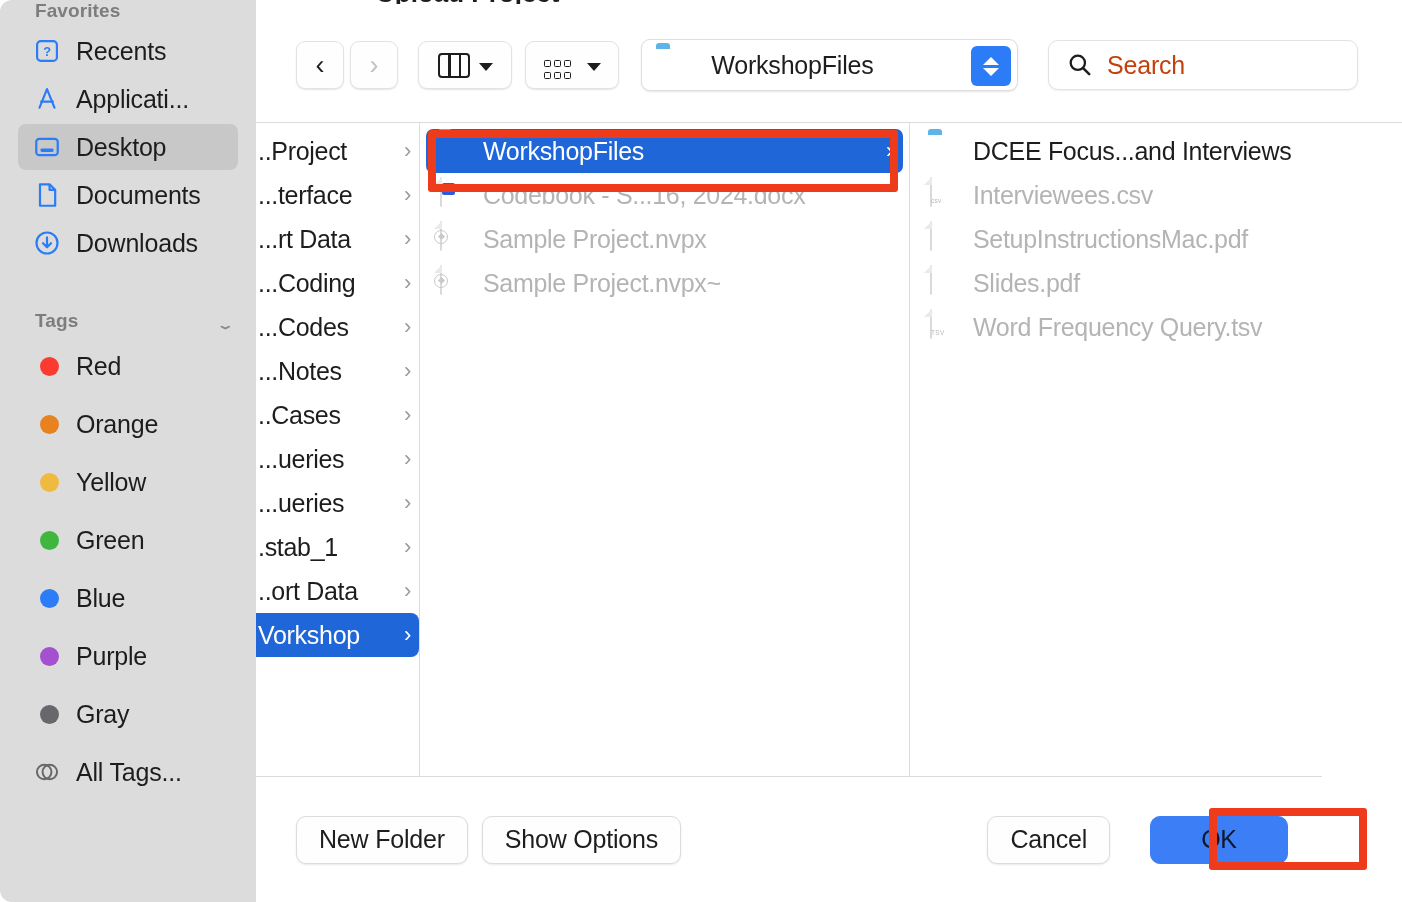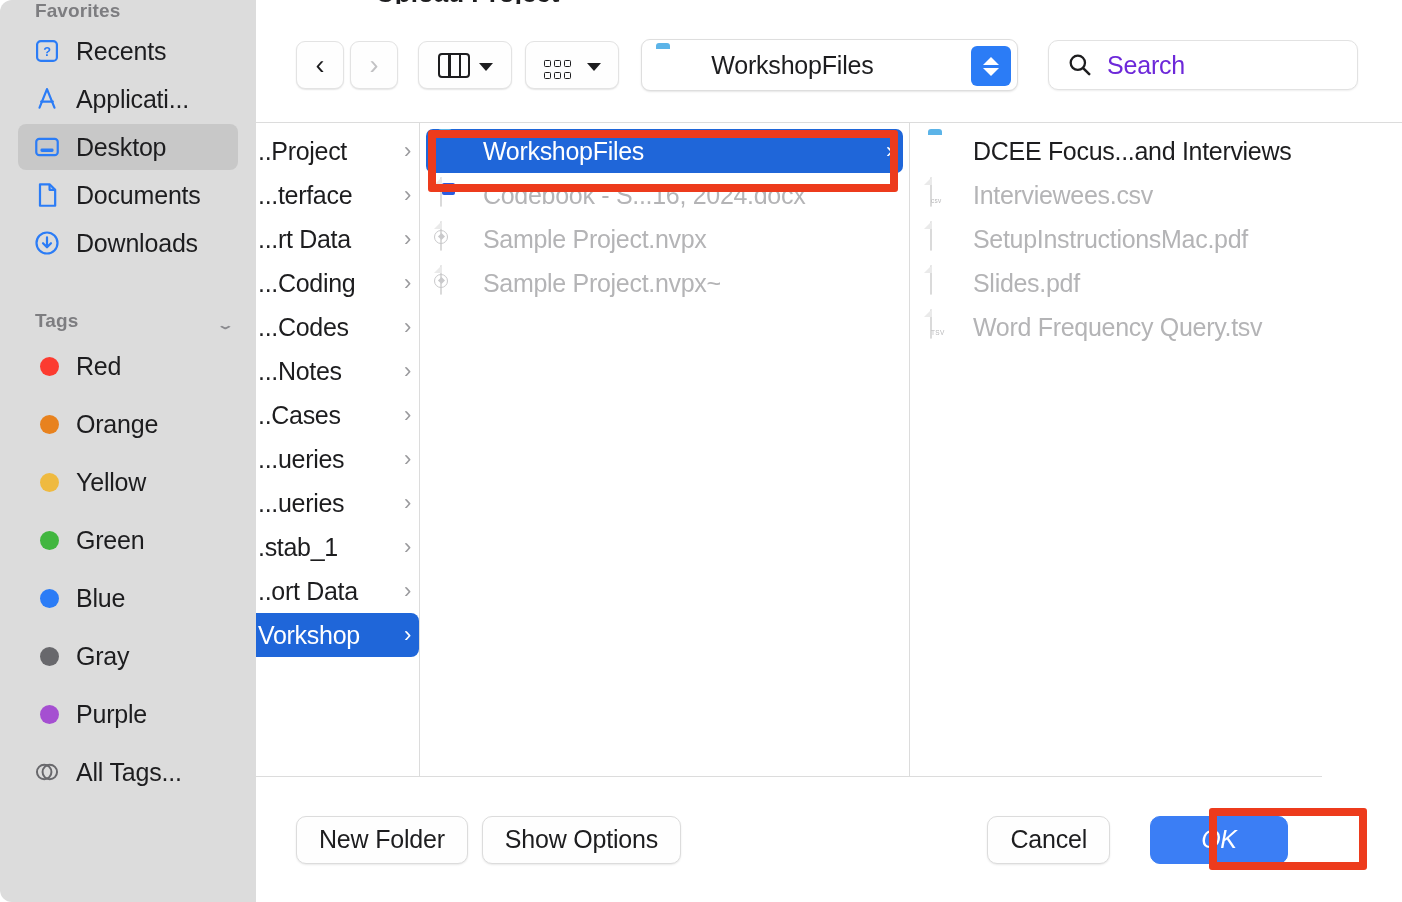--- a/index.html
+++ b/index.html
@@ -95,21 +95,21 @@
   .st-up, .st-dn { width:0;height:0;border-left:8px solid transparent;border-right:8px solid transparent; }
   .st-up { border-bottom: 8px solid #fff; }
   .st-dn { border-top: 8px solid #fff; }
 
   .search-box {
     margin-left: 30px; height: 50px; width: 310px; flex: 0 0 310px;
     background:#fff; border:1px solid #e2e2e2; border-radius: 10px;
     box-shadow: 0 1px 2px rgba(0,0,0,.07);
     display:flex; align-items:center; padding-left: 18px; gap: 14px;
   }
-  .search-ph { font-size: 25px; color:#6d28d9; letter-spacing:-.2px;}
+  .search-ph { font-size: 25px; color:#c2410c; letter-spacing:-.2px;}
 
   
   .cols {
     position:absolute; left:0; top:122px; width:1168px; height:654px;
     border-top: 1px solid #dcdcdc; display:flex;
   }
   .col { height: 100%; overflow: hidden; padding-top: 6px; position:relative; }
   .col1 { width: 164px; border-right: 1px solid #dcdcdc; }
   .col2 { width: 490px; border-right: 1px solid #dcdcdc; }
   .col3 { flex: 1; }
@@ -152,21 +152,21 @@
     border-top: 1px solid #dcdcdc; background:#fff;
     display:flex; align-items:center; padding: 0 34px 0 40px;
   }
   .btn {
     height: 48px; padding: 0 22px; border-radius: 10px;
     background:#fefefe; border:1px solid #dcdcdc;
     box-shadow: 0 1px 2px rgba(0,0,0,.09);
     display:flex;align-items:center;justify-content:center;
     font-size: 25px; color:#1d1d1f; letter-spacing:-.2px;
   }
-  .btn.primary { background: #3B7EF5; border-color:#3B7EF5; color:#ffffff; box-shadow:none;font-style:italic; }
+  .btn.primary { background: #3B7EF5; border-color:#3B7EF5; color:#0f172a; box-shadow:none; }
   .gap { width: 14px; } .spacer { flex: 1; }
 
   
   .anno { position:absolute; border: 8px solid #ED3B1C; border-radius: 3px; pointer-events:none; }
   #anno-folder { left: 428px; top: 130px; width: 470px; height: 62px; }
   #anno-ok { left: 1209px; top: 808px; width: 158px; height: 62px; }
 </style>
 </head>
 <body>
 
@@ -253,29 +253,29 @@
             <span>Green</span>
           </div>
           <div class="sb-item tag-item">
             <span class="sb-ico">
               <span class="sb-dot" style="background: rgb(43, 124, 246);"></span>
             </span>
             <span>Blue</span>
           </div>
           <div class="sb-item tag-item">
             <span class="sb-ico">
+              <span class="sb-dot" style="background: rgb(165, 79, 209);"></span>
+            </span>
+            <span>Purple</span>
+          </div>
+          <div class="sb-item tag-item">
+            <span class="sb-ico">
               <span class="sb-dot" style="background: rgb(104, 104, 108);"></span>
             </span>
             <span>Gray</span>
-          </div>
-          <div class="sb-item tag-item">
-            <span class="sb-ico">
-              <span class="sb-dot" style="background: rgb(165, 79, 209);"></span>
-            </span>
-            <span>Purple</span>
           </div>
           <div class="sb-item tag-item">
             <span class="sb-ico">
               <svg width="28" height="28" viewBox="0 0 24 24">
                 <circle cx="9.6" cy="12" r="6.2" fill="none" stroke="#68686C" stroke-width="1.7"></circle>
          <circle cx="14.4" cy="12" r="6.2" fill="none" stroke="#68686C" stroke-width="1.7"></circle>
               </svg>
             </span>
             <span>All Tags...</span>
           </div>

